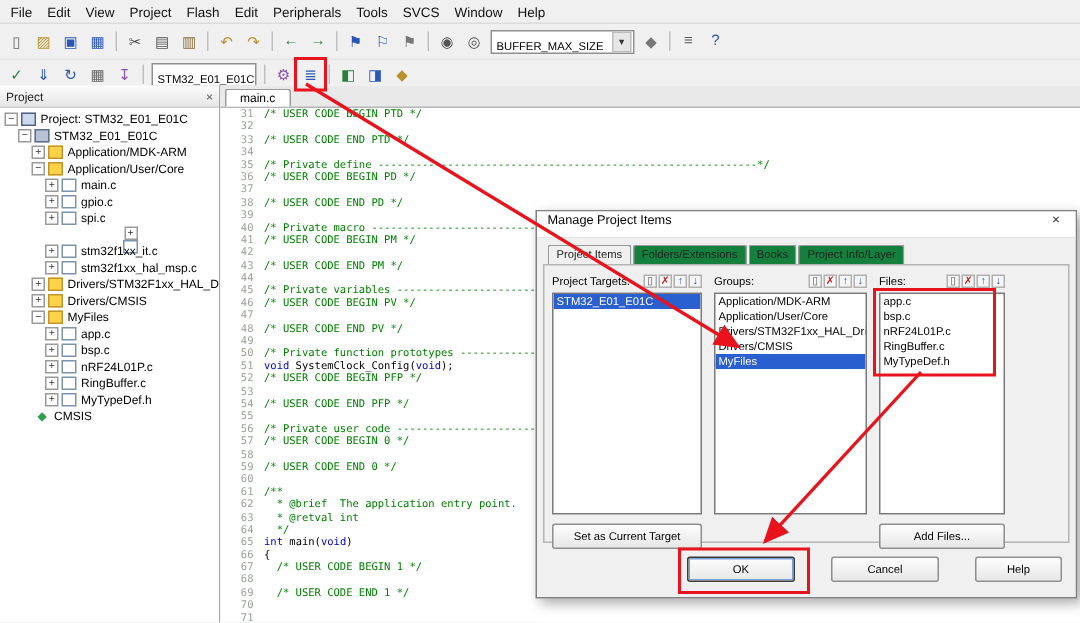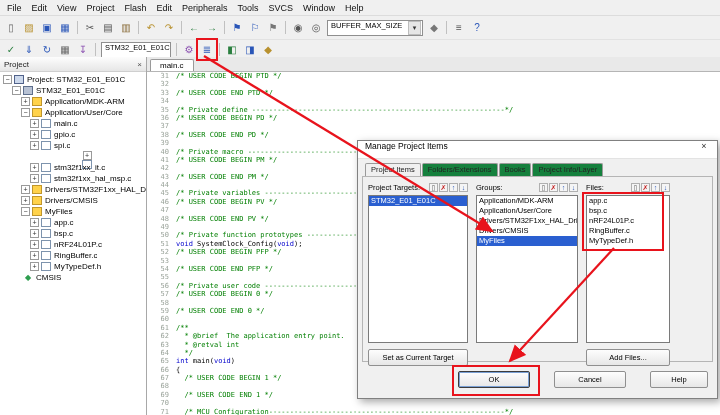--- a/index.html
+++ b/index.html
@@ -12,21 +12,21 @@
   .menu-item{padding:1px 5px;white-space:nowrap;cursor:default;}
 
   
   .toolbar{display:flex;align-items:center;background:#f0f0f0;padding:0 2px;}
   .toolbar1{height:23px;border-bottom:1px solid #e2e2e2;}
   .toolbar2{height:19px;border-bottom:1px solid #c9c9c9;}
   .tb-icon{width:17px;height:17px;margin:0 .5px;display:flex;align-items:center;
     justify-content:center;font-size:10px;color:#444;cursor:default;}
   .toolbar2 .tb-icon{width:17px;height:16px;font-size:10px;}
   .tb-sep{width:1px;height:13px;background:#c0c0c0;margin:0 3px;}
-  .tb-combo{display:inline-flex;align-items:flex-start;justify-content:space-between;
+  .tb-combo{display:inline-flex;align-items:flex-end;justify-content:space-between;
     box-sizing:border-box;height:16px;background:#fff;border:1px solid #8f8f8f;
     font-size:7.5px;padding:0 1px 0 3px;margin:0 2px;color:#000;white-space:nowrap;overflow:hidden;}
   .combo-arrow{width:11px;height:12px;background:#e6e6e6;border:1px solid #bdbdbd;
     font-size:7px;display:flex;align-items:center;justify-content:center;color:#333;margin-left:2px;}
   .tb-annot-wrap{position:relative;display:inline-flex;}
   .annot-inset{position:absolute;left:-2px;top:-4px;right:-2px;bottom:-3px;
     border:2px solid #e8131c;pointer-events:none;z-index:31;}
 
   
   .main{position:absolute;top:57px;left:0;width:720px;height:358px;display:flex;}
@@ -310,21 +310,21 @@
           <div class="code-line"><span class="ln">61</span><span class="lt"><span class="c-com">/**</span></span></div>
           <div class="code-line"><span class="ln">62</span><span class="lt"><span class="c-com">  * @brief  The application entry point.</span></span></div>
           <div class="code-line"><span class="ln">63</span><span class="lt"><span class="c-com">  * @retval int</span></span></div>
           <div class="code-line"><span class="ln">64</span><span class="lt"><span class="c-com">  */</span></span></div>
           <div class="code-line"><span class="ln">65</span><span class="lt"><span class="c-kw">int</span><span class="c-pl"> main(</span><span class="c-kw">void</span><span class="c-pl">)</span></span></div>
           <div class="code-line"><span class="ln">66</span><span class="lt"><span class="c-pl">{</span></span></div>
           <div class="code-line"><span class="ln">67</span><span class="lt"><span class="c-com">  /* USER CODE BEGIN 1 */</span></span></div>
           <div class="code-line"><span class="ln">68</span><span class="lt"></span></div>
           <div class="code-line"><span class="ln">69</span><span class="lt"><span class="c-com">  /* USER CODE END 1 */</span></span></div>
           <div class="code-line"><span class="ln">70</span><span class="lt"></span></div>
-          <div class="code-line"><span class="ln">71</span><span class="lt"><span class="c-com">  /* MCU Configuration--------------------------------------------------------*/</span></span></div>
+          <div class="code-line"><span class="ln">71</span></div>
         </div>
     </div>
   </div>
 
   <div class="dialog">
     <div class="dlg-title">
       <span>Manage Project Items</span>
       <span class="dlg-x">×</span>
     </div>
     <div class="dlg-body" id="dlgBody">

